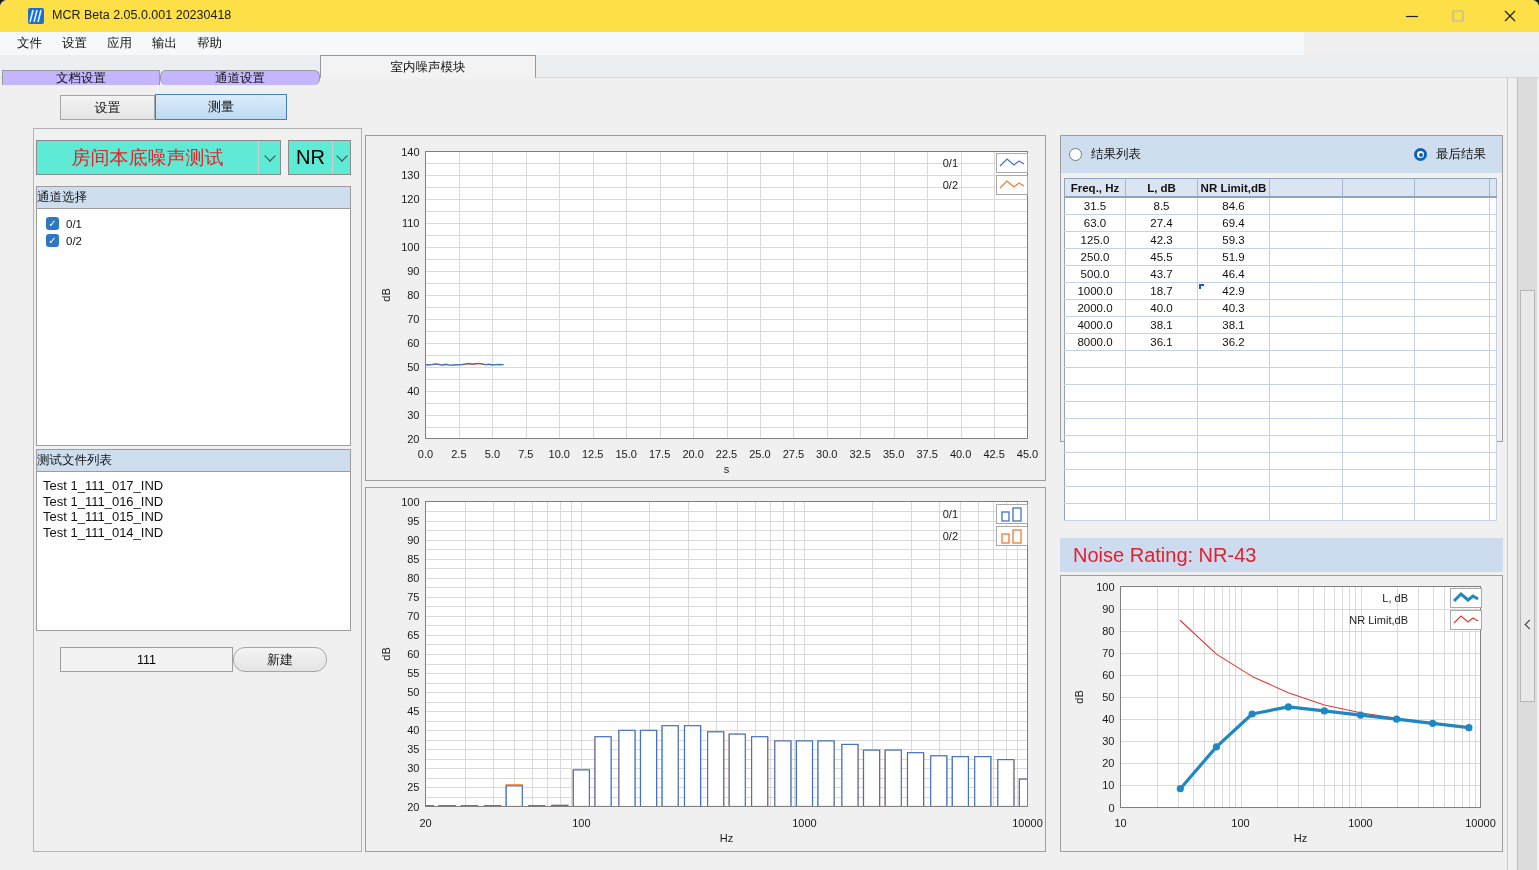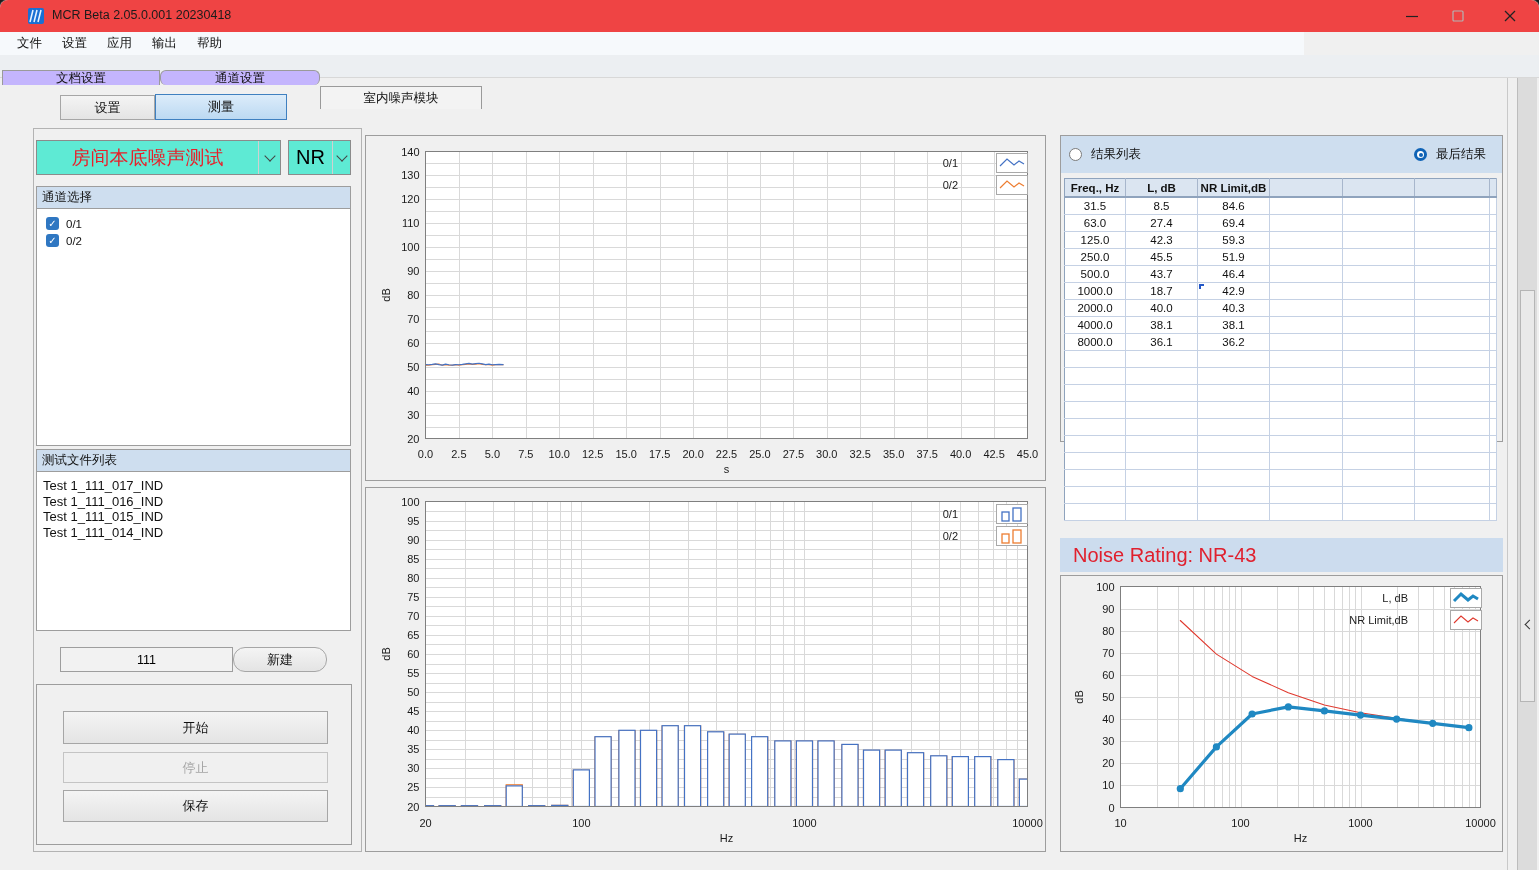--- a/index.html
+++ b/index.html
@@ -1,36 +1,36 @@
 <!DOCTYPE html>
 <html><head>
 <meta charset="utf-8">
 <style>
   html,body{margin:0;padding:0;background:#1b1b1b;font-family:"Liberation Sans","DejaVu Sans",sans-serif;}
   .window{position:relative;width:1539px;height:870px;background:#f0f0f0;overflow:hidden;
           border-radius:8px 8px 0 0;box-shadow:0 0 0 1px #4a4a4a;}
   
-  .titlebar{position:absolute;left:0;top:0;width:1539px;height:32px;background:#ef4444;}
+  .titlebar{position:absolute;left:0;top:0;width:1539px;height:32px;background:#fde047;}
   .app-icon{position:absolute;left:28px;top:8px;width:16px;height:16px;}
   .title-text{position:absolute;left:52px;top:8px;font-size:12.5px;color:#1b1b1b;white-space:nowrap;}
   .winbtn{position:absolute;top:0;height:32px;display:flex;align-items:center;justify-content:center;cursor:default;}
   .winbtn.min{left:1389px;width:46px;} .winbtn.max{left:1435px;width:46px;} .winbtn.close{left:1481px;width:58px;}
   
   .menubar{position:absolute;left:0;top:32px;width:1304px;height:23px;background:#f6f9fc;display:flex;align-items:center;padding-left:7px;box-sizing:border-box;}
   .menu-item{font-size:12.5px;color:#111;padding:2px 10px;white-space:nowrap;}
   
   .tabstrip{position:absolute;left:0;top:55px;width:1539px;height:23px;background:#eceff2;border-bottom:1px solid #d8d8d8;box-sizing:border-box;}
   .tab{position:absolute;top:15px;height:15px;background:#c4b5fd;border:1px solid #9a9a9a;border-bottom:none;
        display:flex;align-items:center;justify-content:center;font-size:12.5px;color:#111;box-sizing:border-box;}
   .tab.t0{left:2px;width:158px;} .tab.t1{left:160px;width:160px;border-radius:6px;}
-  .tab.active{left:320px;width:162px;top:0;height:23px;background:#f3f3f3;margin-top:31px;}
+  .tab.active{left:320px;width:216px;top:0;height:23px;background:#f3f3f3;}
   
   .gbox{position:absolute;border:1px solid #9d9d9d;box-sizing:border-box;background:#f0f0f0;}
   .outer-left{position:absolute;left:33px;top:128px;width:329px;height:724px;border:1px solid #b3b3b3;box-sizing:border-box;}
-  .sec-head{height:22px;background:#cedeef;display:flex;align-items:center;padding-left:5px;font-size:12.5px;color:#111;border-bottom:1px solid #9d9d9d;box-sizing:border-box;}
+  .sec-head{height:22px;background:#cedeef;display:flex;align-items:center;font-size:12.5px;color:#111;border-bottom:1px solid #9d9d9d;box-sizing:border-box;}
   .white-area{background:#fff;position:absolute;left:0;right:0;bottom:0;top:22px;overflow:hidden;}
   
   .btn{display:flex;align-items:center;justify-content:center;font-size:13px;color:#111;
        background:linear-gradient(#f4f4f4,#e4e4e4);border:1px solid #a6a6a6;box-sizing:border-box;cursor:default;}
   .btn.disabled{background:#f0f0f0;color:#a4a4a4;border-color:#c4c4c4;}
   .btn.selected{background:linear-gradient(#dcecfa,#bcd9f2);border:1px solid #3f80c0;}
   
   .combo{position:absolute;background:#5eead4;border:1px solid #8b8b8b;box-sizing:border-box;display:flex;}
   .combo .val{flex:1;display:flex;align-items:center;justify-content:center;overflow:hidden;white-space:nowrap;}
   .combo .arrow{width:21px;border-left:1px solid #d0d0d0;display:flex;align-items:center;justify-content:center;}
@@ -156,25 +156,20 @@
       <div class="file-item">Test 1_111_017_IND</div>
       <div class="file-item">Test 1_111_016_IND</div>
       <div class="file-item">Test 1_111_015_IND</div>
       <div class="file-item">Test 1_111_014_IND</div>
     </div>
   </div>
 
   <input style="position: absolute; left: 60px; top: 647px; width: 173px; height: 25px; box-sizing: border-box; border: 1px solid rgb(158, 158, 158); background: rgb(242, 242, 242); text-align: center; font-size: 12.5px; font-family: inherit; padding: 0px;" value="111">
   <div class="btn" style="position:absolute;left:233px;top:647px;width:94px;height:25px;border-radius:12px;">新建</div>
 
-  <div class="gbox" style="left:36px;top:684px;width:316px;height:161px;background:#f0f0f0;">
-    <div class="btn" style="position:absolute;left:26px;top:26px;width:265px;height:33px;">开始</div>
-    <div class="btn disabled" style="position:absolute;left:26px;top:67px;width:265px;height:31px;">停止</div>
-    <div class="btn" style="position:absolute;left:26px;top:105px;width:265px;height:32px;">保存</div>
-  </div>
 
   <div class="gbox" style="left:365px;top:135px;width:681px;height:346px;">
     <div class="chart-mount" id="chart-time"><svg width="679" height="344" viewBox="0 0 679 344">
           <rect x="59.5" y="15.5" width="602" height="287" fill="#ffffff"></rect>
           <g stroke="#d9d9d9" stroke-width="1">
             <line x1="59.5" y1="291.5" x2="661.5" y2="291.5"></line>
             <line x1="59.5" y1="279.5" x2="661.5" y2="279.5"></line>
             <line x1="59.5" y1="267.5" x2="661.5" y2="267.5"></line>
             <line x1="59.5" y1="255.5" x2="661.5" y2="255.5"></line>
             <line x1="59.5" y1="243.5" x2="661.5" y2="243.5"></line>

